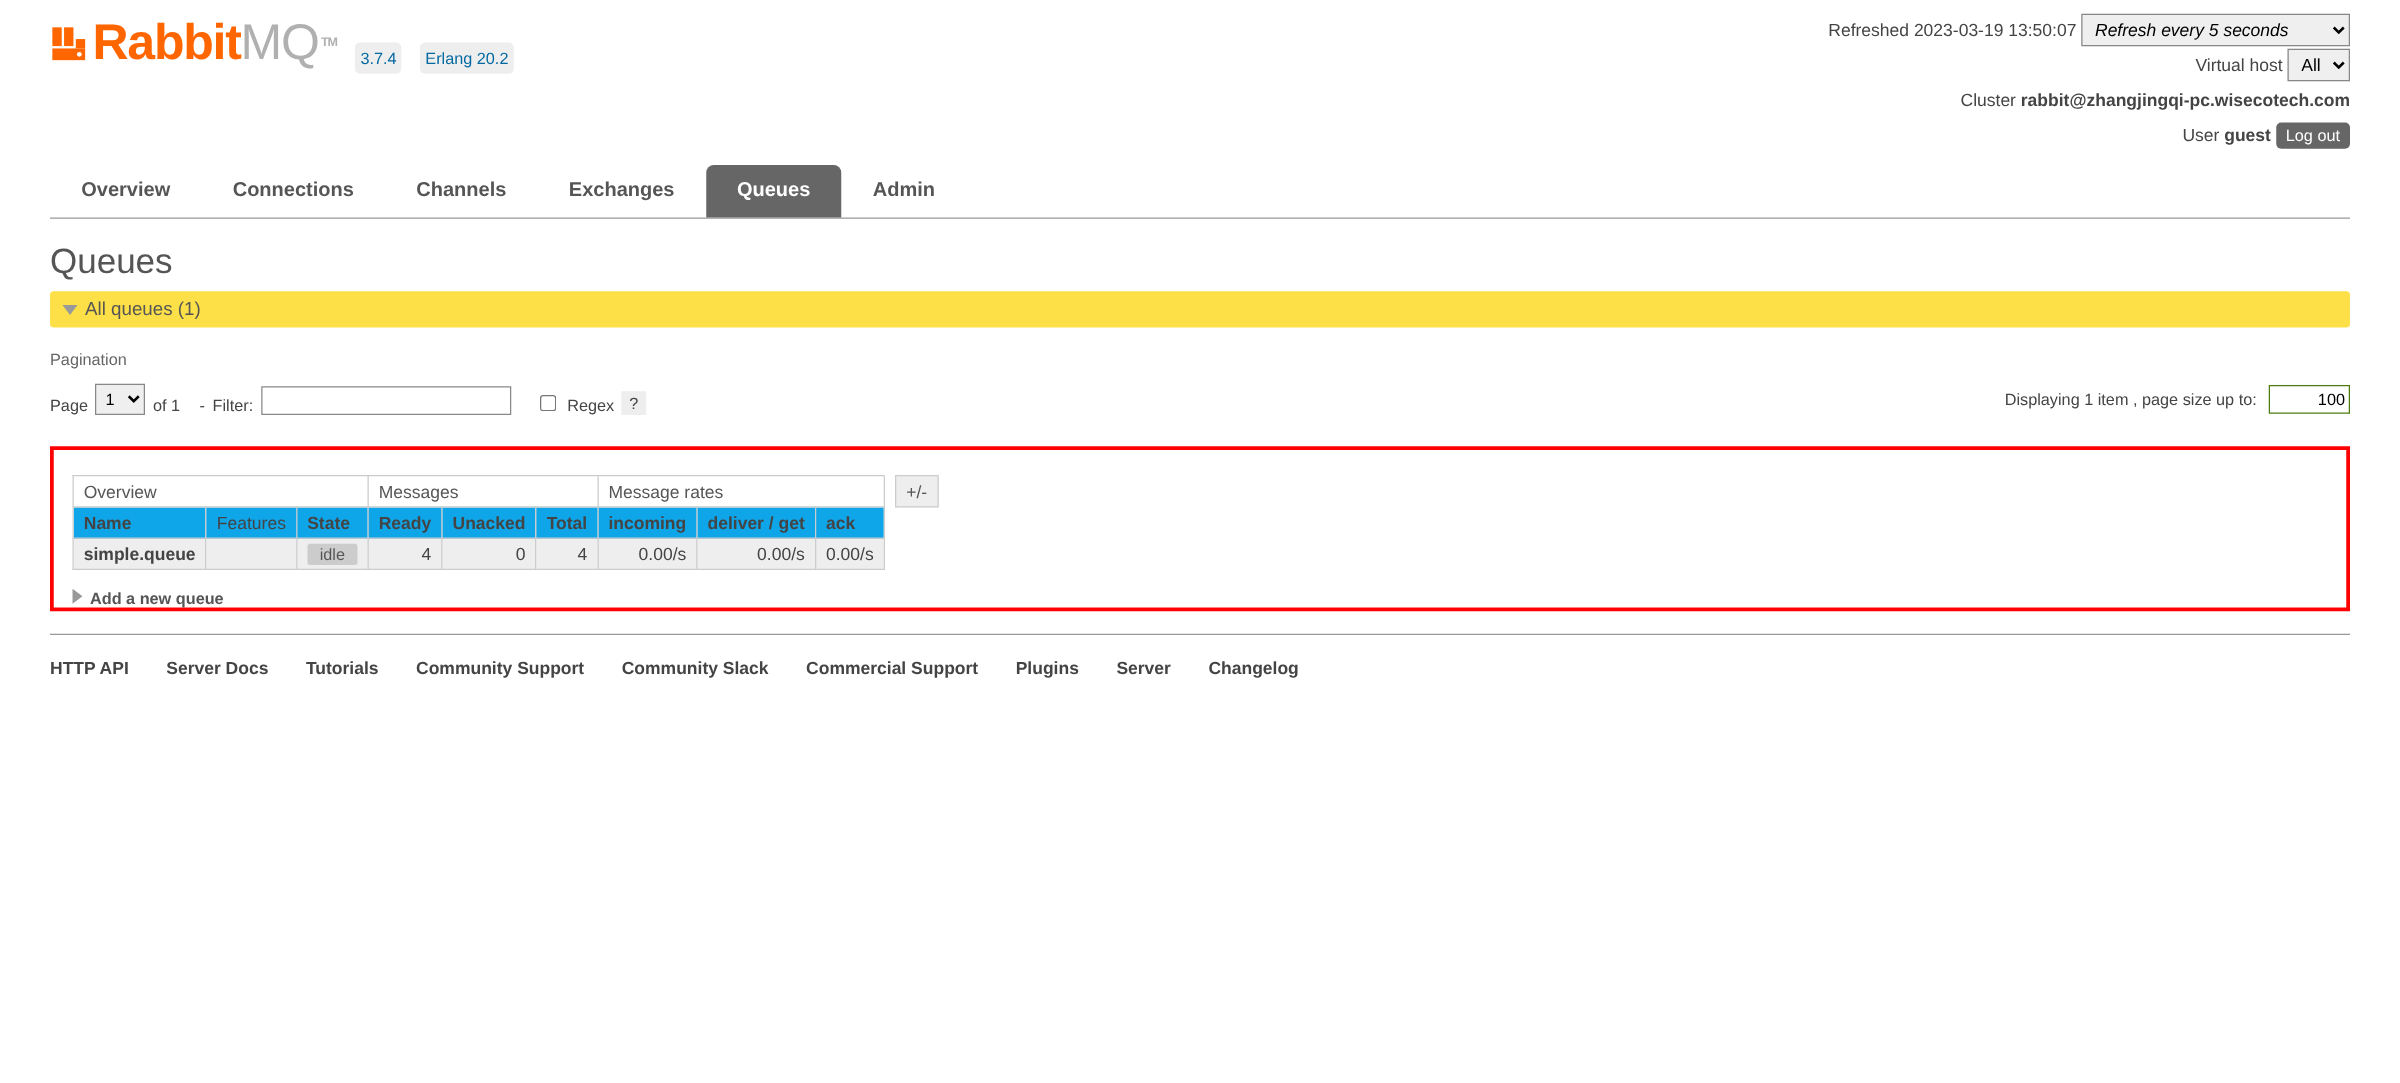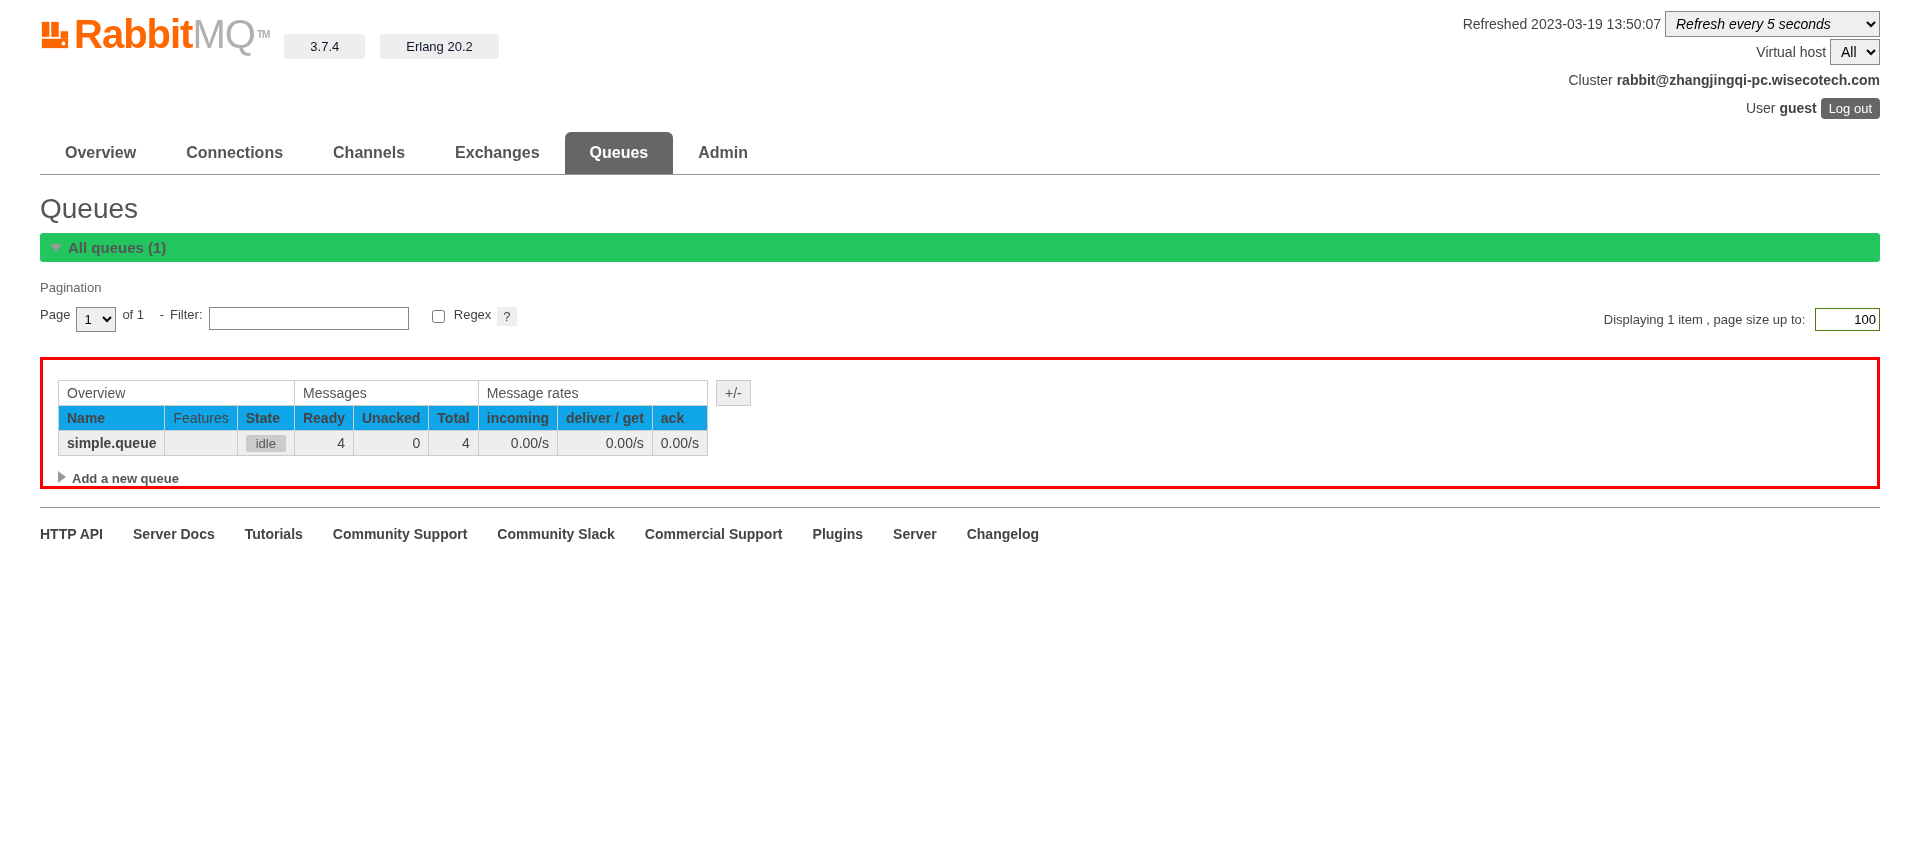--- a/index.html
+++ b/index.html
@@ -10,37 +10,37 @@
     color: #444;
     padding: 10px 40px;
   }
   .header { display: flex; justify-content: space-between; align-items: flex-start; }
   .logo-block { display: flex; align-items: center; gap: 15px; }
   .logo { font-size: 40px; font-weight: bold; letter-spacing: -1px; display: flex; align-items: center; }
   .logo-rabbit { color: #ff6600; font-weight: 700; }
   .logo-mq { color: #b0b0b0; font-weight: 400; }
   .logo-tm { color: #b0b0b0; font-size: 10px; vertical-align: top; margin-left: 2px; }
   .logo-icon { width: 30px; height: 30px; margin-right: 4px; }
-  .badge { background: #eee; padding: 5px 26px; border-radius: 4px; font-size: 13px; color: #0f172a; margin-top: 24px; }
+  .badge { background: #eee; padding: 5px 4px; border-radius: 4px; font-size: 13px; color: #0369a1; margin-top: 24px; }
   .right-info { text-align: right; font-size: 14px; line-height: 2; }
   .right-info select { font-size: 14px; padding: 3px 6px; border: 1px solid #888; }
   .refresh-sel { width: 215px; font-style: italic; }
   .vhost-sel { width: 50px; }
   .logout-btn { background: #666; color: #fff; padding: 3px 8px; border-radius: 4px; border: none; font-size: 13px; cursor: pointer; }
   .navtabs { border-bottom: 1px solid #999; margin-top: 10px; display: flex; gap: 0; }
   .navtab { padding: 12px 25px; font-size: 16px; font-weight: bold; color: #555; cursor: pointer; border-radius: 6px 6px 0 0; }
   .navtab.active-dark { background: #666; color: #fff; }
   h1 { font-size: 28px; color: #555; font-weight: normal; margin: 18px 0 8px 0; }
-  .section-header { background: #22c55e; padding: 6px 10px; font-weight: bold; font-size: 15px; color: #555; display: flex; align-items: center; gap: 6px; border-radius: 3px; }
+  .section-header { background: #fde047; padding: 6px 10px; font-weight: normal; font-size: 15px; color: #555; display: flex; align-items: center; gap: 6px; border-radius: 3px; }
   .tri { width: 0; height: 0; display: inline-block; }
   .tri-down { border-left: 6px solid transparent; border-right: 6px solid transparent; border-top: 8px solid #999; }
   .tri-right { border-top: 6px solid transparent; border-bottom: 6px solid transparent; border-left: 8px solid #999; }
   .pag-label { margin: 18px 0 12px 0; color: #666; }
   .filter-row { display: flex; justify-content: space-between; align-items: center; margin-bottom: 25px; }
-  .filter-left { display: flex; align-items: flex-start; gap: 6px; }
+  .filter-left { display: flex; align-items: flex-end; gap: 6px; }
   .filter-left select, .filter-left input[type=text] { border: 1px solid #888; padding: 3px; font-size: 13px; }
   .pagebox { width: 40px; }
   .filterbox { width: 200px; }
   .helpbox { background: #eee; padding: 2px 6px; cursor: pointer; }
   .pagesize-box { width: 65px; text-align: right; border: 1px solid #4d7c0f; padding: 3px; font-size: 13px; margin-left: 6px; }
   .highlight-box { border: 3px solid red; padding: 20px 15px 0 15px; margin-bottom: 8px; }
   .tablewrap { display: flex; align-items: flex-start; gap: 8px; }
   table.qt { border-collapse: collapse; }
   table.qt th, table.qt td { border: 1px solid #ccc; padding: 4px 8px; text-align: left; font-size: 14px; }
   table.qt th.group { background: #fff; font-weight: normal; color: #555; }

